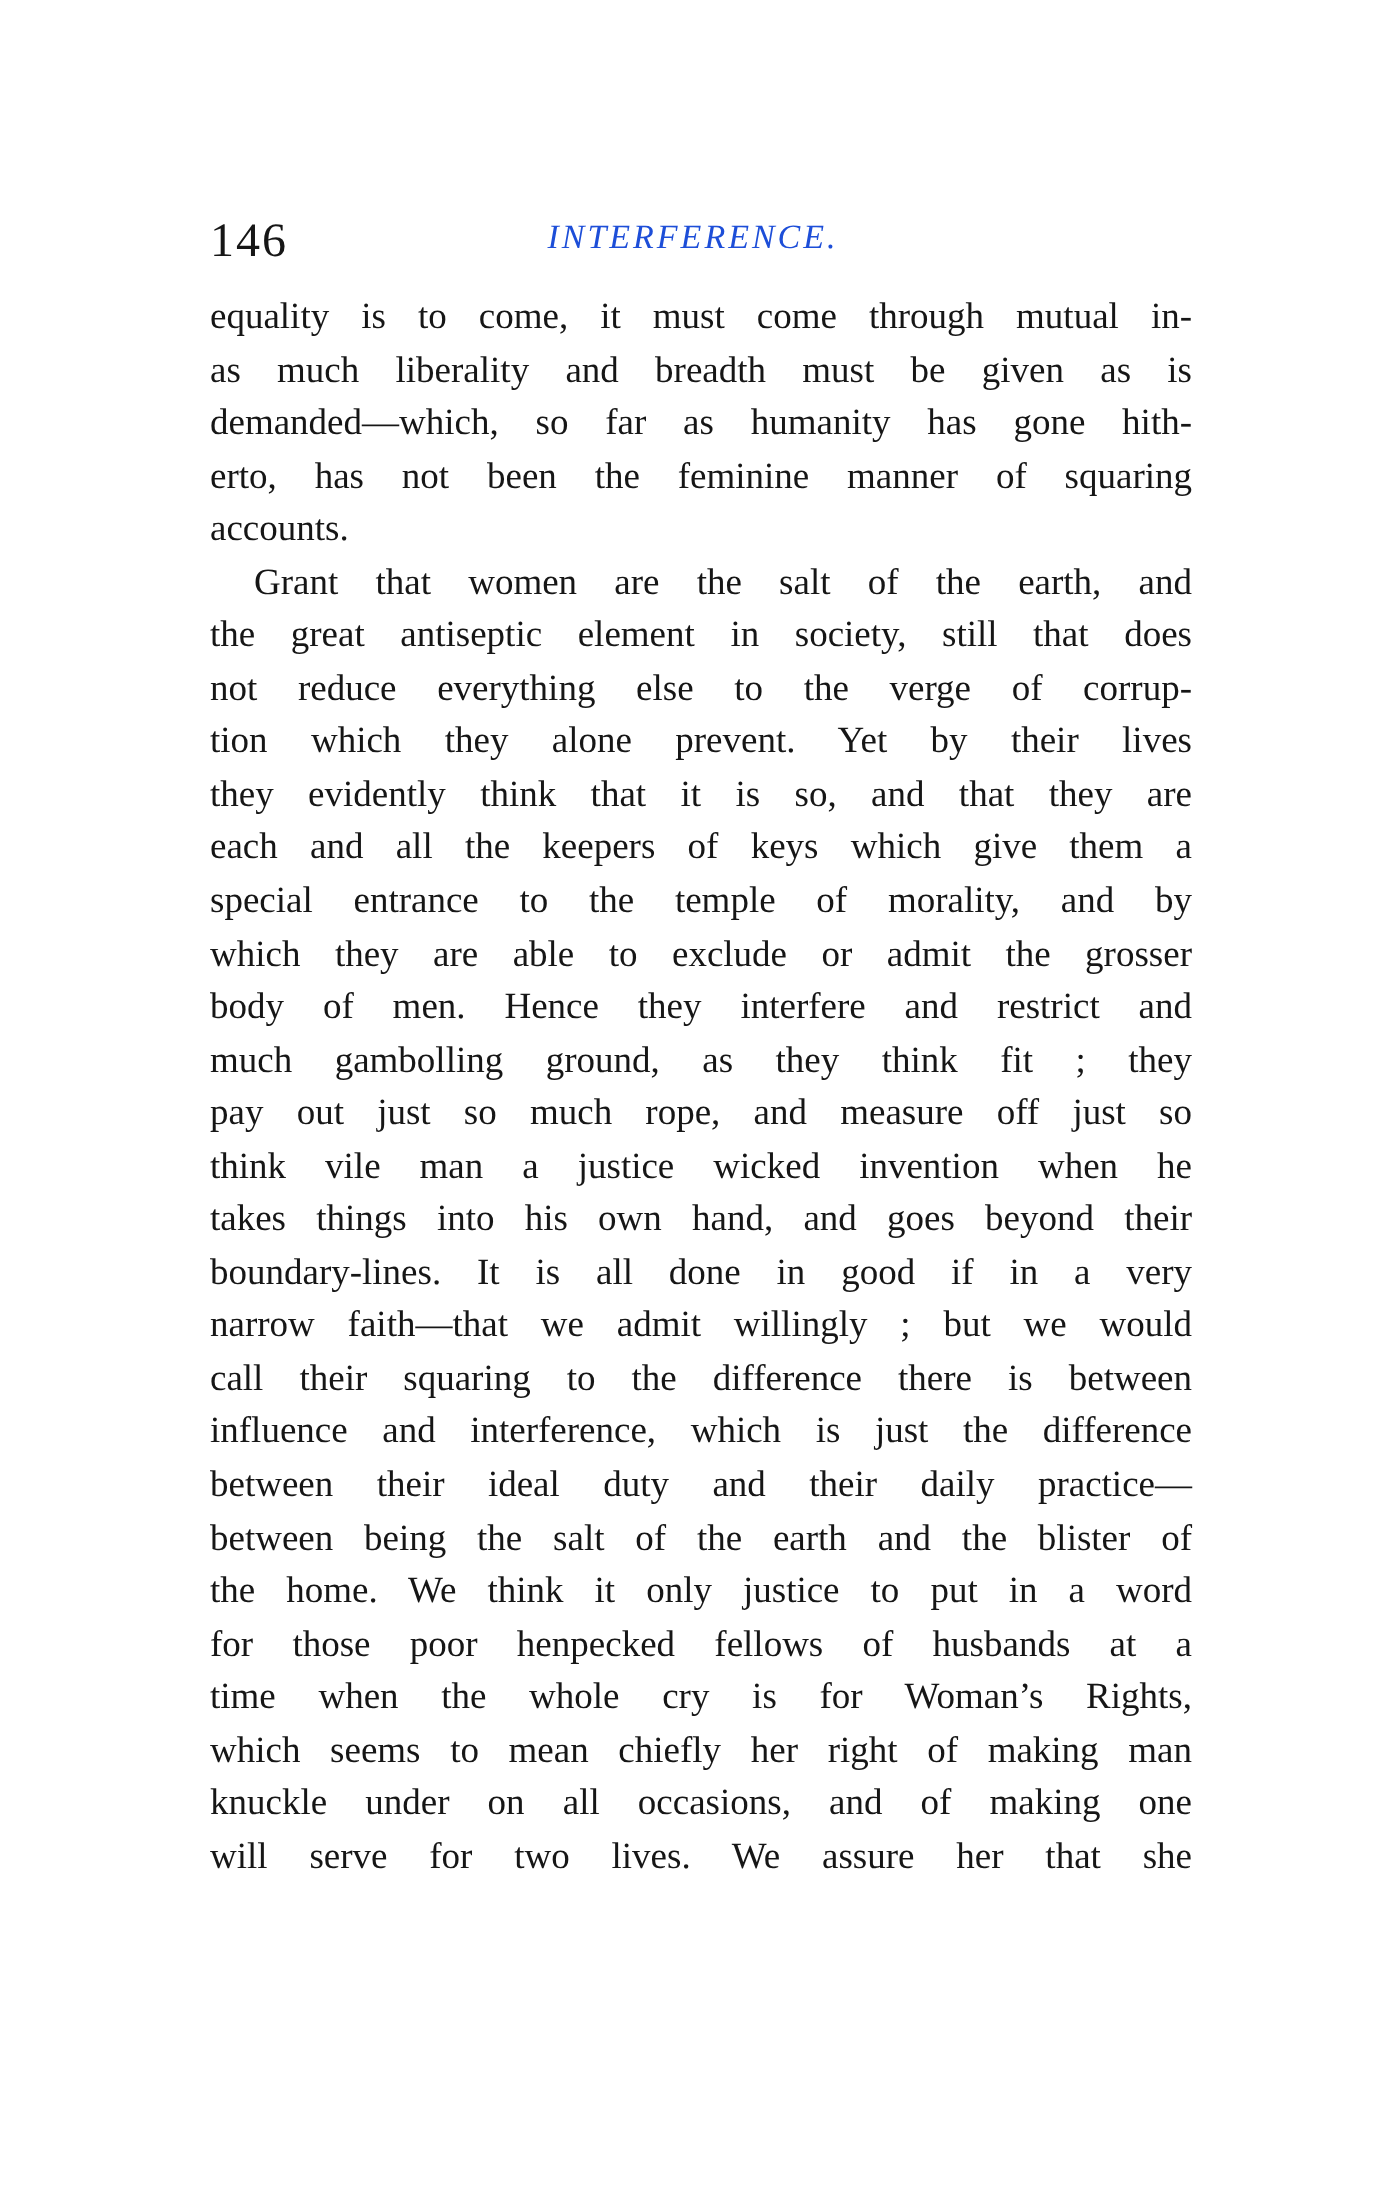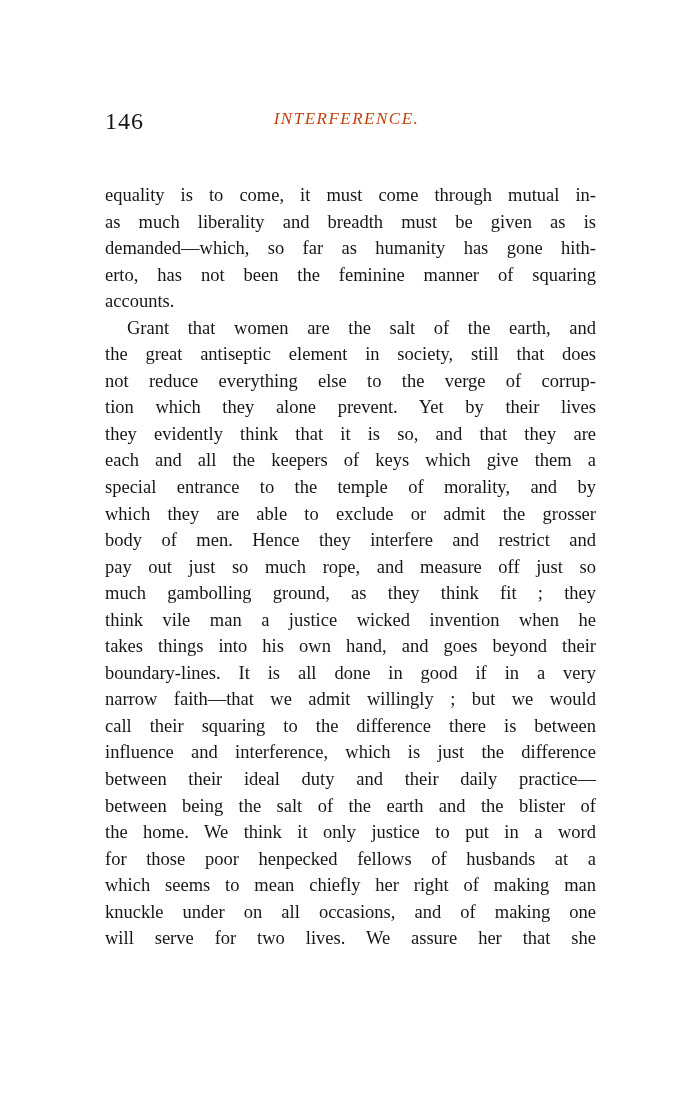--- a/index.html
+++ b/index.html
@@ -33,28 +33,27 @@
   }
   .running-title {
     position: absolute;
     left: 0;
     right: 8px;
     top: 1px;
     text-align: center;
     font-style: italic;
     font-size: 17px;
     letter-spacing: 1.5px;
-    color: #c2410c;
+    color: #1d4ed8;
   }
   .body-text {
     position: absolute;
     left: 105px;
     top: 146px;
     width: 491px;
-    margin-top: 36px;
   }
   .line {
     font-size: 18.5px;
     line-height: 26.55px;
     white-space: nowrap;          
     text-align: justify;
     text-align-last: justify;
     -moz-text-align-last: justify;
     width: 100%;
   }
@@ -84,29 +83,30 @@
       <div class="line no-just">accounts.</div>
       <div class="line indent">Grant that women are the salt of the earth, and</div>
       <div class="line">the great antiseptic element in society, still that does</div>
       <div class="line">not reduce everything else to the verge of corrup-</div>
       <div class="line">tion which they alone prevent. Yet by their lives</div>
       <div class="line">they evidently think that it is so, and that they are</div>
       <div class="line">each and all the keepers of keys which give them a</div>
       <div class="line">special entrance to the temple of morality, and by</div>
       <div class="line">which they are able to exclude or admit the grosser</div>
       <div class="line">body of men. Hence they interfere and restrict and</div>
+      <div class="line">much gambolling ground, as they think fit ; they</div>
       <div class="line">pay out just so much rope, and measure off just so</div>
-      <div class="line">much gambolling ground, as they think fit ; they</div>
       <div class="line">think vile man a justice wicked invention when he</div>
       <div class="line">takes things into his own hand, and goes beyond their</div>
       <div class="line">boundary-lines. It is all done in good if in a very</div>
       <div class="line">narrow faith—that we admit willingly ; but we would</div>
       <div class="line">call their squaring to the difference there is between</div>
       <div class="line">influence and interference, which is just the difference</div>
       <div class="line">between their ideal duty and their daily practice—</div>
       <div class="line">between being the salt of the earth and the blister of</div>
       <div class="line">the home. We think it only justice to put in a word</div>
       <div class="line">for those poor henpecked fellows of husbands at a</div>
+      <div class="line">time when the whole cry is for Woman’s Rights,</div>
       <div class="line">which seems to mean chiefly her right of making man</div>
       <div class="line">knuckle under on all occasions, and of making one</div>
       <div class="line">will serve for two lives. We assure her that she</div>
     </div>
 </div>
 
 </body></html>

